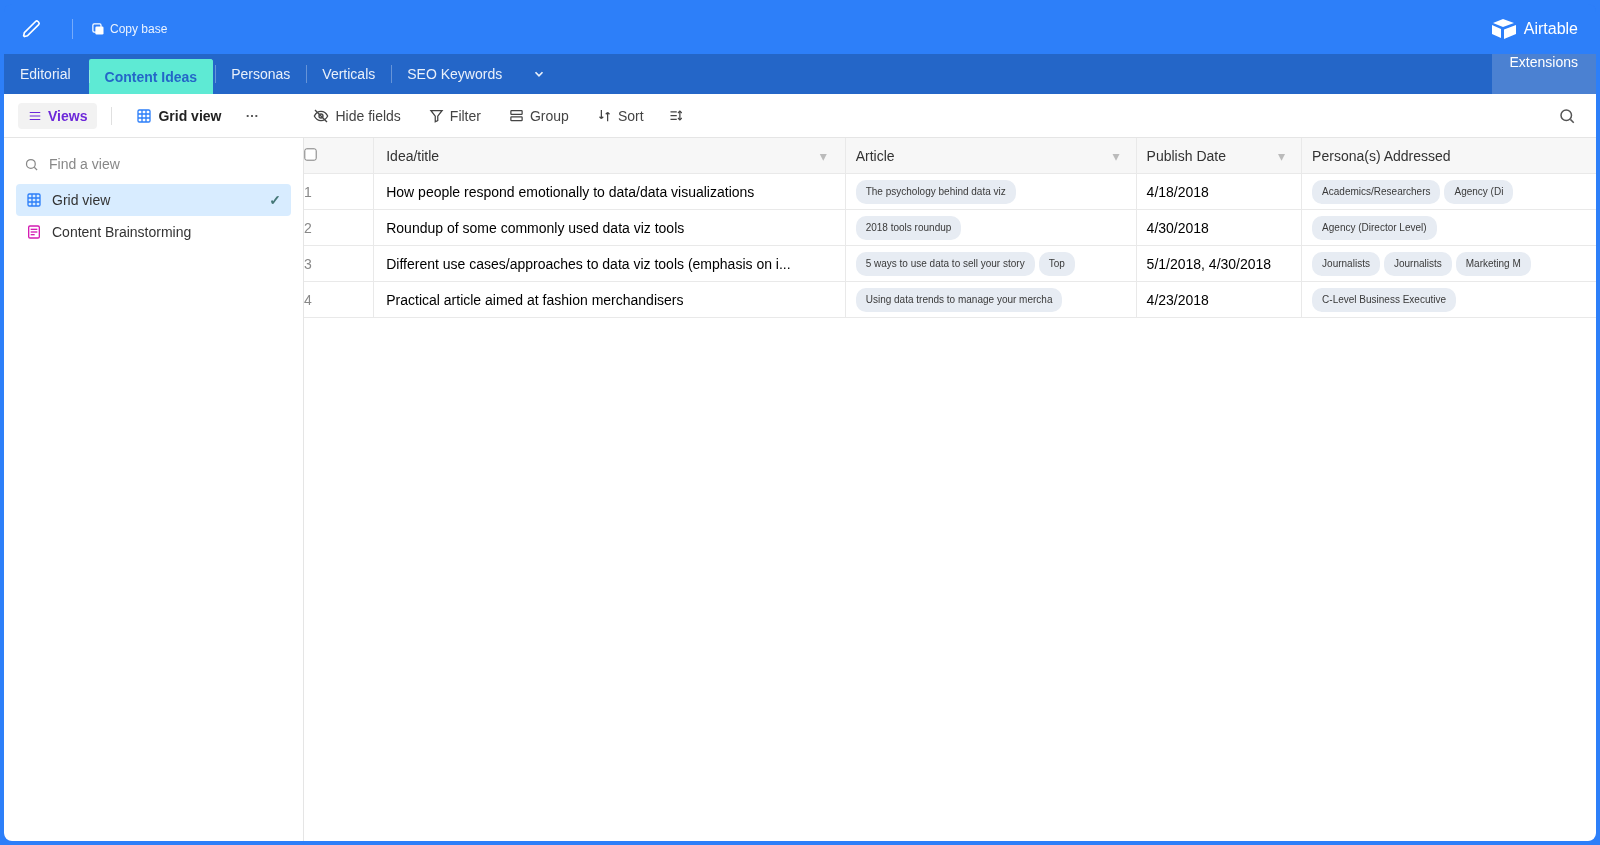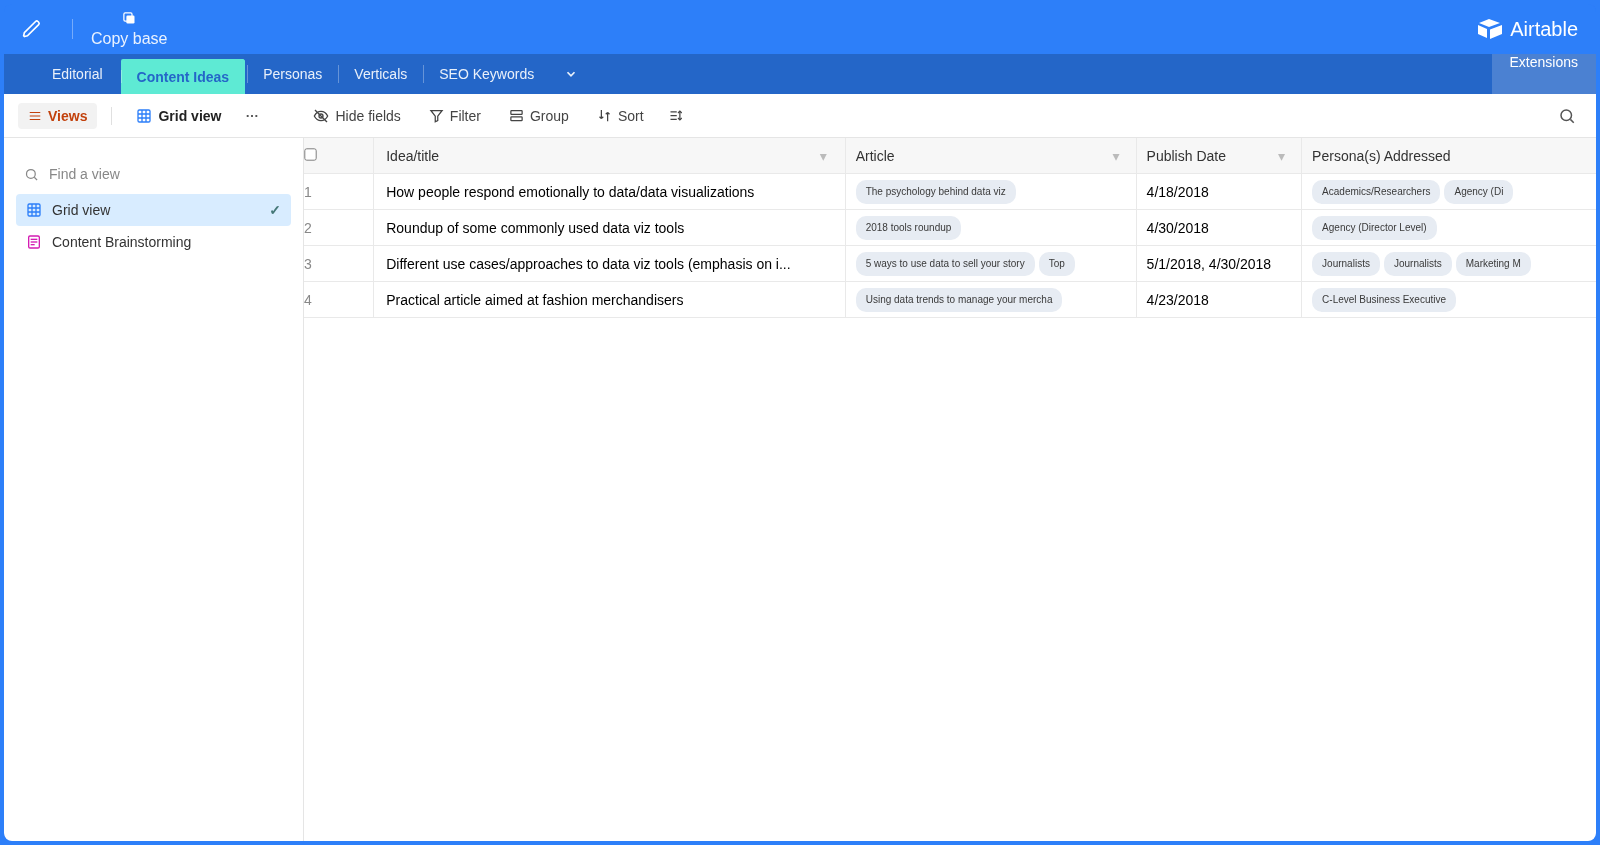--- a/index.html
+++ b/index.html
@@ -25,31 +25,30 @@
   background: #2d7ff9;
   height: 50px;
   display: flex;
   align-items: center;
   padding: 0 18px;
   color: #fff;
 }
 .edit-icon { margin-right: 12px; display: inline-flex; }
 .base-title { font-size: 22px; font-weight: 600; letter-spacing: -0.2px; }
 .vdiv { width: 1px; height: 20px; background: rgba(255,255,255,0.35); margin: 0 18px; }
-.copy-base { display: flex; align-items: center; gap: 4px; color: rgba(255,255,255,0.9); font-size: 16px; cursor: pointer; flex-direction: column; }
+.copy-base { display: flex; align-items: center; gap: 4px; color: rgba(255,255,255,0.9); font-size: 12px; cursor: pointer; }
 .spacer { flex: 1; }
-.brand { display: flex; align-items: center; gap: 8px; font-size: 20px; font-weight: 500; color: #fff; }
+.brand { display: flex; align-items: center; gap: 8px; font-size: 16px; font-weight: 500; color: #fff; }
 
 .tabsbar {
   background: #2466c8;
   height: 40px;
   display: flex;
   align-items: stretch;
   color: rgba(255,255,255,0.9);
-  padding-left: 32px;
 }
 .tab {
   display: flex;
   align-items: center;
   padding: 0 16px;
   font-size: 14px;
   cursor: pointer;
   position: relative;
 }
 .tab + .tab::before {
@@ -101,21 +100,21 @@
 .tbtn {
   display: inline-flex;
   align-items: center;
   gap: 6px;
   padding: 5px 10px;
   border-radius: 4px;
   font-size: 14px;
   cursor: pointer;
   color: #444;
 }
-.tbtn.views { background: #f2f2f2; font-weight: 600; color: #c2410c; }
+.tbtn.views { background: #f2f2f2; font-weight: 600; color: #6d28d9; }
 .tbtn.gridview { font-weight: 700; color: #222; }
 .tbtn.gridview svg { color: #2d7ff9; }
 .menu-dots { cursor: pointer; padding: 4px 6px; color: #555; font-weight: 700; letter-spacing: 1px;}
 .tool-sep { width: 1px; height: 18px; background: #e0e0e0; margin: 0 6px; }
 .toolbar .search-right { margin-left: auto; color: #555; cursor: pointer; padding: 6px; }
 
 .content { flex: 1; display: flex; overflow: hidden; }
 .sidebar {
   width: 300px;
   border-right: 1px solid #e5e5e5;
@@ -125,21 +124,20 @@
   gap: 6px;
 }
 .find-view {
   display: flex;
   align-items: center;
   gap: 10px;
   padding: 6px 8px;
   color: #888;
   font-size: 14px;
   border-radius: 4px;
-  margin-top: 10px;
 }
 .view-item {
   display: flex;
   align-items: center;
   gap: 10px;
   padding: 8px 10px;
   border-radius: 4px;
   font-size: 14px;
   color: #333;
   cursor: pointer;

